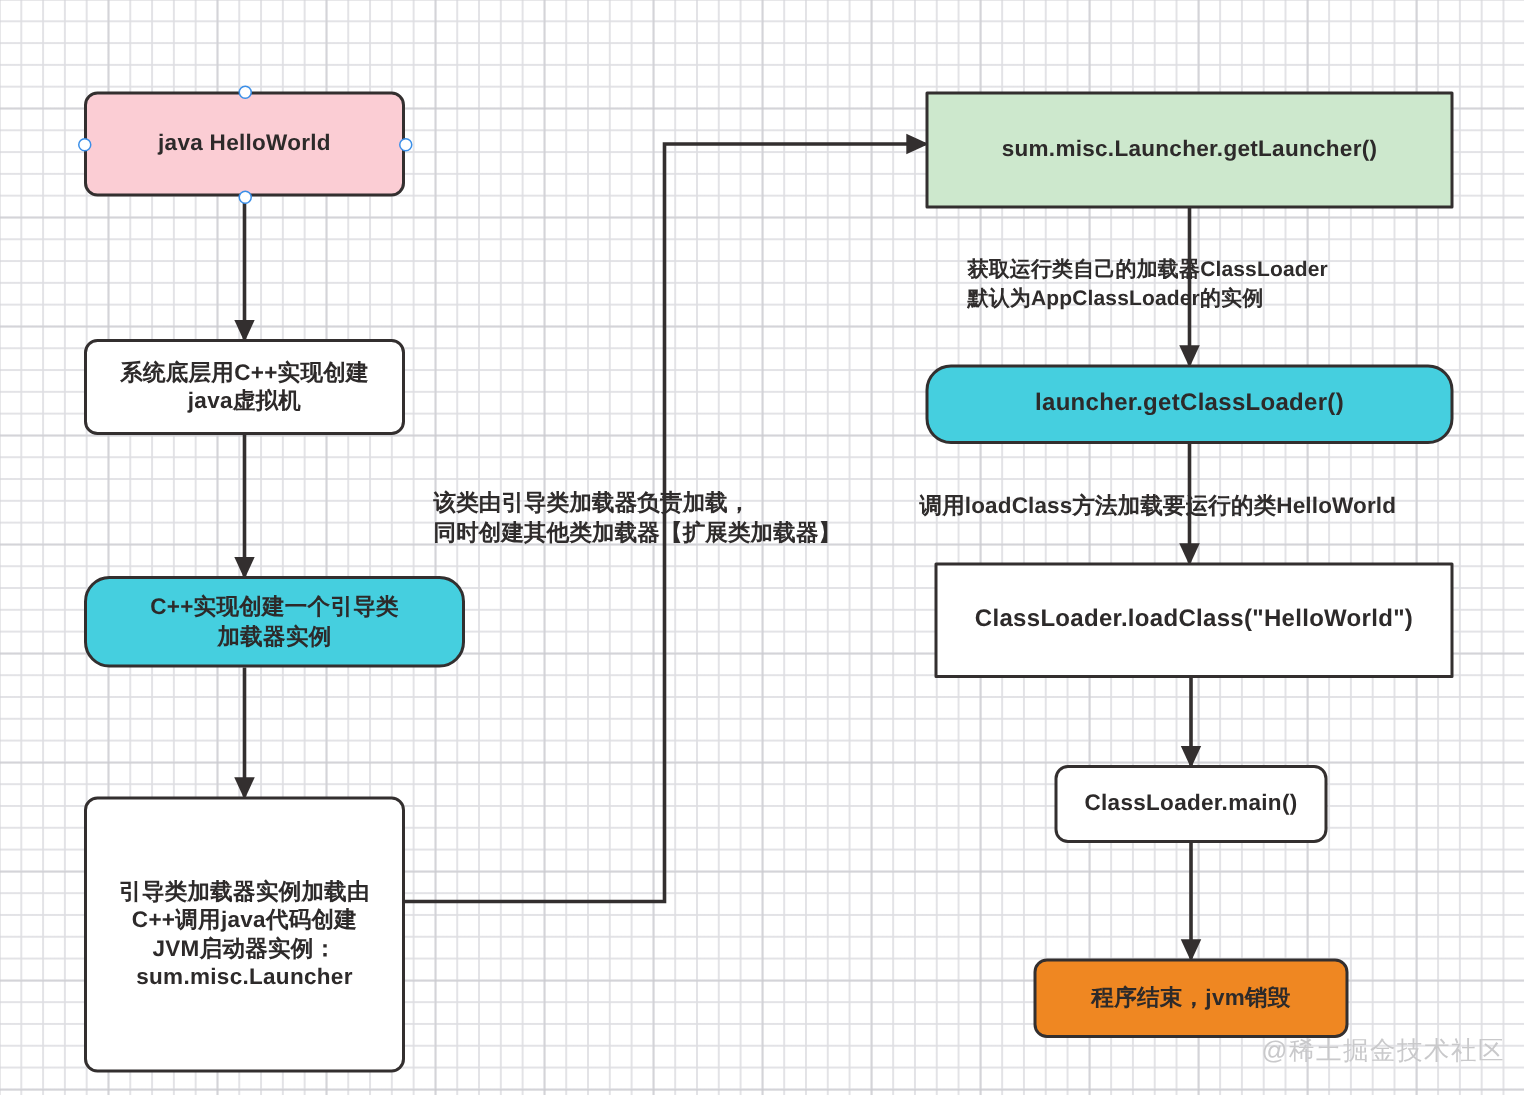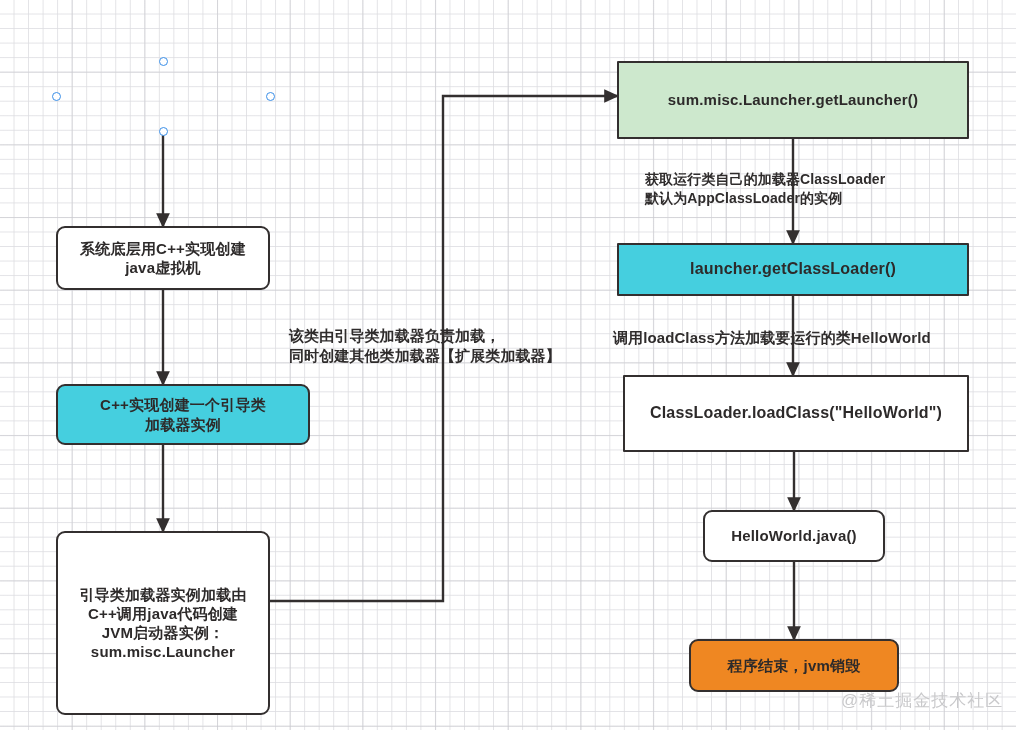--- a/index.html
+++ b/index.html
@@ -47,21 +47,21 @@
     font-weight: bold;
     color: #2d2a2a;
     line-height: 1.28;
     white-space: pre-line;
     letter-spacing: 0.2px;
   }
   .node.rounded { border-radius: 9px; }
   .node.sharp   { border-radius: 1px; }
   .node.pink    { background: #fbcdd4; }
   .node.white   { background: #ffffff; }
-  .node.cyan    { background: #45cfdf; }
+  .node.cyan    { background: #45cfdf; border-radius: 17px; }
   .node.green   { background: #cde8cd; }
   .node.orange  { background: #ef8722; }
 
   .edge-label {
     position: absolute;
     text-align: left;
     font-weight: bold;
     color: #2f2c2c;
     line-height: 1.34;
     white-space: pre-line;
@@ -109,39 +109,40 @@
 
     <path d="M 793 131 L 793 243" stroke="#332f2f" stroke-width="2.4" fill="none" marker-end="url(#arrow)"></path>
 
     <path d="M 793 296 L 793 375" stroke="#332f2f" stroke-width="2.4" fill="none" marker-end="url(#arrow)"></path>
 
     <path d="M 794 452 L 794 510" stroke="#332f2f" stroke-width="2.4" fill="none" marker-end="url(#arrow)"></path>
 
     <path d="M 794 562 L 794 639" stroke="#332f2f" stroke-width="2.4" fill="none" marker-end="url(#arrow)"></path>
   </svg>
 
+  <div class="node pink rounded" style="left:56px;  top:61px;  width:214px; height:70px;  font-size:15px;">java HelloWorld</div>
 
   <div class="node white rounded" style="left:56px;  top:226px; width:214px; height:64px;  font-size:15px;">系统底层用C++实现创建
 java虚拟机</div>
 
   <div class="node cyan rounded" style="left:56px;  top:384px; width:254px; height:61px;  font-size:15px;">C++实现创建一个引导类
 加载器实例</div>
 
   <div class="node white rounded" style="left:56px;  top:531px; width:214px; height:184px; font-size:15px;">引导类加载器实例加载由
 C++调用java代码创建
 JVM启动器实例：
 sum.misc.Launcher</div>
 
   <div class="node green sharp" style="left:617px; top:61px;  width:352px; height:78px;  font-size:15px;">sum.misc.Launcher.getLauncher()</div>
 
   <div class="node cyan sharp" style="left:617px; top:243px; width:352px; height:53px;  font-size:16px;">launcher.getClassLoader()</div>
 
   <div class="node white sharp" style="left:623px; top:375px; width:346px; height:77px;  font-size:16px;">ClassLoader.loadClass("HelloWorld")</div>
 
-  <div class="node white rounded" style="left:703px; top:510px; width:182px; height:52px;  font-size:15px;">HelloWorld.java()</div>
+  <div class="node white rounded" style="left:703px; top:510px; width:182px; height:52px;  font-size:15px;">ClassLoader.main()</div>
 
   <div class="node orange rounded" style="left:689px; top:639px; width:210px; height:53px; font-size:15px;">程序结束，jvm销毁</div>
 
   <div class="edge-label" style="left:289px; top:326px; width:320px; font-size:15px;">该类由引导类加载器负责加载，
 同时创建其他类加载器【扩展类加载器】</div>
 
   <div class="edge-label" style="left:645px; top:170px; width:296px; font-size:14px;">获取运行类自己的加载器ClassLoader
 默认为AppClassLoader的实例</div>
 
   <div class="edge-label" style="left:613px; top:328px; width:360px; font-size:15px;">调用loadClass方法加载要运行的类HelloWorld</div>

